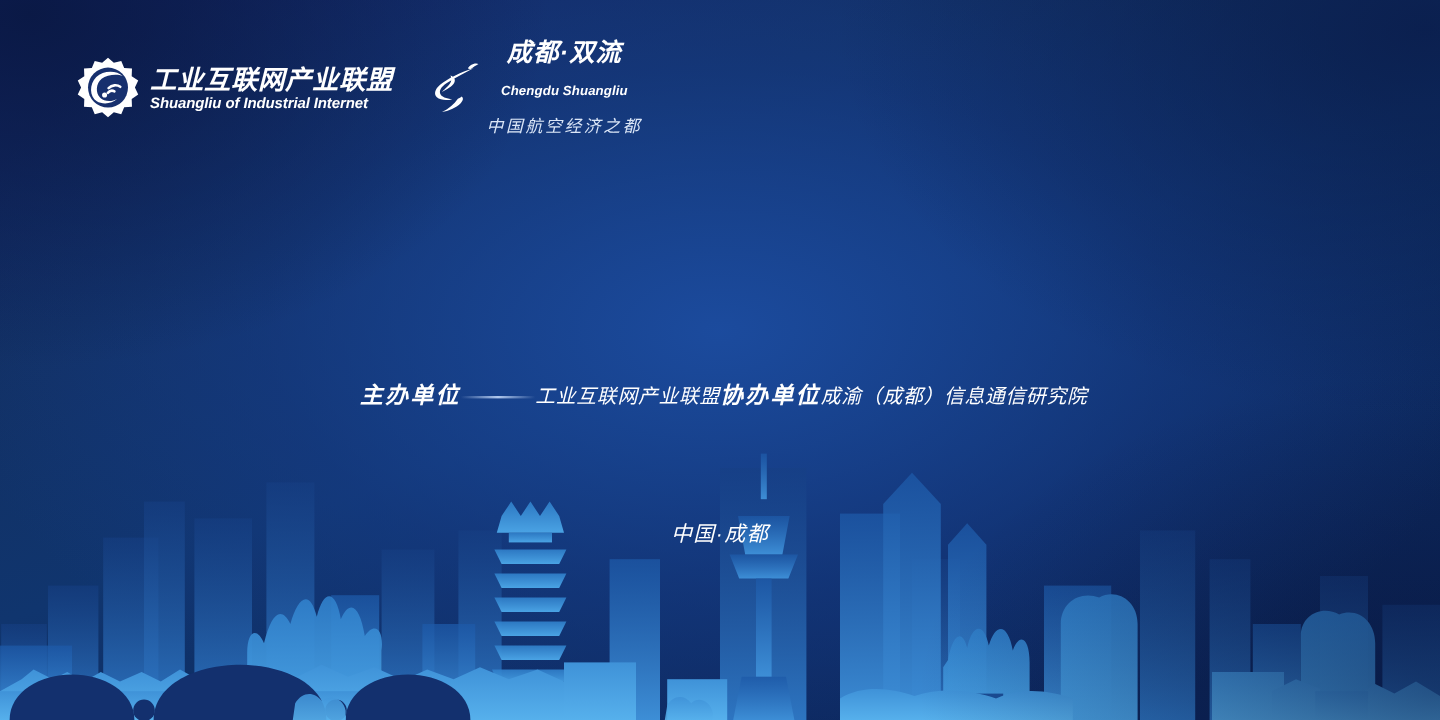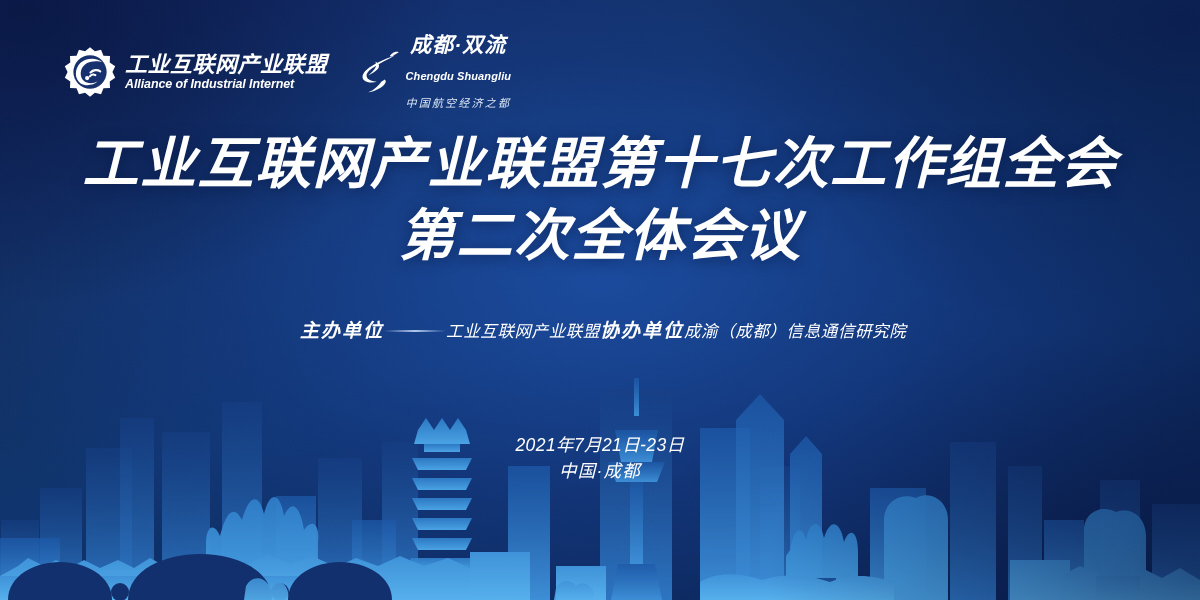--- a/index.html
+++ b/index.html
@@ -54,21 +54,21 @@
   .csl-text { display:flex; flex-direction:column; align-items:center; gap:16px; }
   .csl-cn {
     font-size:21px; font-weight:bold; color:#ffffff;
     letter-spacing:1px; line-height:1; white-space:nowrap;
   }
   .csl-en {
     font-size:11px; font-weight:bold; color:#ffffff;
     letter-spacing:0.1px; line-height:1; white-space:nowrap;
   }
   .csl-tag {
-    font-size:11px; color:#dbe6f7; letter-spacing:2.2px;
+    font-size:14px; color:#dbe6f7; letter-spacing:2.2px;
     line-height:1; white-space:nowrap;
   }
 
   
   .title-block {
     position:absolute; top:128px; left:0; width:1200px;
     text-align:center; z-index:5;
   }
   .title-line {
     color:#ffffff; font-weight:bold;
@@ -276,21 +276,21 @@
         <circle cx="32" cy="32" r="20.5" fill="#17306e"></circle>
         <path d="M47 20 C41 14 27 14 20 21 C12.5 28.5 13 41 20.5 46
                  C26 49.5 36 49 41.5 43.5 C36 47 28 46.5 24 42.5
                  C19 37.5 19.5 28 25.5 23 C31 18.4 42 18 47 20 Z" fill="#ffffff"></path>
         <circle cx="28.5" cy="39.5" r="2.6" fill="#ffffff"></circle>
         <path d="M31.8 37.4 C33.6 35.2 36.4 34.6 38.6 35.8" stroke="#ffffff" stroke-width="2.6" fill="none" stroke-linecap="round"></path>
         <path d="M32.6 32.6 C36 29.2 41.2 28.8 44.6 31.2" stroke="#ffffff" stroke-width="2.6" fill="none" stroke-linecap="round"></path>
       </svg>
       <div class="aii-text">
         <div class="aii-cn">工业互联网产业联盟</div>
-        <div class="aii-en">Alliance of Industrial Internet</div>
+        <div class="aii-en">Shuangliu of Industrial Internet</div>
       </div>
     </div>
 
     <div class="logo-sep"></div>
 
     <div class="logo-csl">
       <svg class="csl-mark" viewBox="0 0 56 64">
         <path d="M44 8 C46 6.4 50 5.6 52 6.8 C49 8.4 46.4 10 44.6 11.6
                  C43 12.6 41.6 12.4 40.6 11.4 C41.4 10 42.6 9 44 8 Z" fill="#ffffff"></path>
         <path d="M47 11 C38 16 28 21 20 26 C14 29.6 10 33.6 11 38
@@ -302,39 +302,34 @@
                  C36 45.6 36 43 34 41.6 C33 42.6 31.6 43.6 30 44 Z" fill="#ffffff"></path>
       </svg>
       <div class="csl-text">
         <div class="csl-cn">成都·双流</div>
         <div class="csl-en">Chengdu Shuangliu</div>
         <div class="csl-tag">中国航空经济之都</div>
       </div>
     </div>
   </div>
 
-  <div class="title-block">
-    <div class="title-line">工业互联网产业联盟第十七次工作组全会</div>
-    <div class="title-line">第二次全体会议</div>
-  </div>
 
   <div class="orgs">
 
     <div class="org-col">
       <div class="org-title">主办单位</div>
       <div class="org-rule"></div>
       <div class="org-name">工业互联网产业联盟</div>
     </div>
 
 
     <div class="org-col">
       <div class="org-title">协办单位</div>
       <div class="org-rule"></div>
       <div class="org-name">成渝（成都）信息通信研究院</div>
     </div>
   </div>
 
   <div class="datebox">
-    <div class="date-line">2021年7月21日-23日</div>
     <div class="place-line">中国·成都</div>
   </div>
 
 </div>
 
 </body></html>

